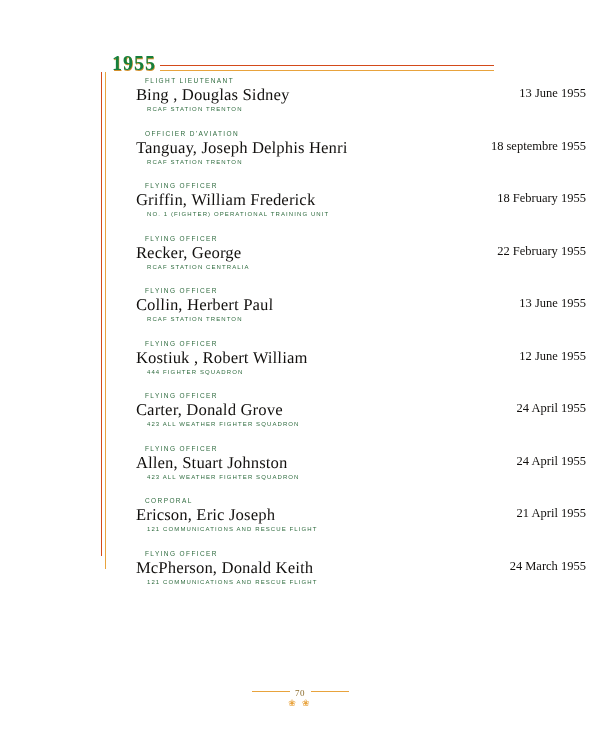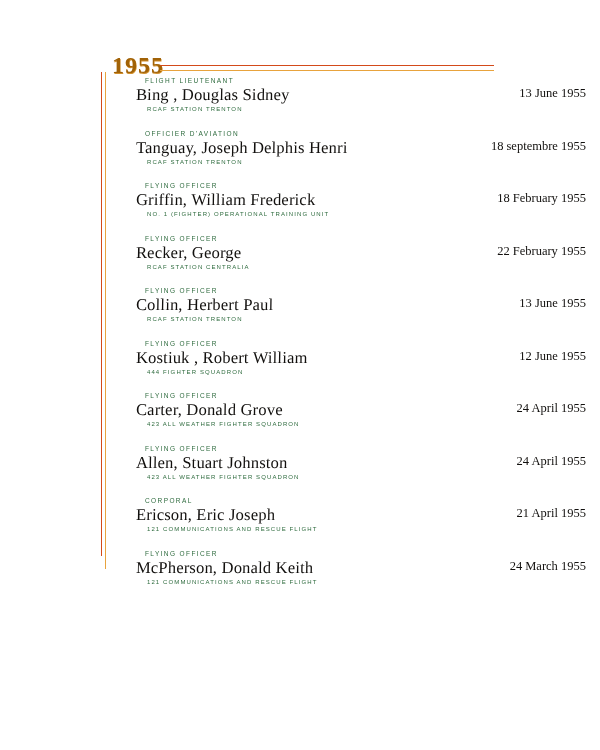--- a/index.html
+++ b/index.html
@@ -26,23 +26,23 @@
     left: 0;
     top: 26px;
     width: 600px;
     height: 36px;
   }
   .year {
     position: absolute;
     left: 112px;
     top: 26px;
     font-family: "Liberation Serif", serif;
-    font-size: 24px;
+    font-size: 20px;
     letter-spacing: 1px;
-    color: #a16207;
+    color: #15803d;
     font-weight: bold;
     text-shadow: 0.5px 0.5px 0 #d18f2c;
   }
   .rule {
     position: absolute;
     height: 1px;
   }
   .rule-1 {
     left: 160px;
     top: 39px;
@@ -247,14 +247,20 @@
 
     <div class="entry">
       <div class="rank">Flying Officer</div>
       <div class="name">McPherson, Donald Keith</div>
       <div class="unit">121 Communications and Rescue Flight</div>
       <div class="date">24 March 1955</div>
     </div>
 
   </div>
 
+  <div class="footer">
+    <div class="folio-line left"></div>
+    <div class="folio-line right"></div>
+    <span class="folio">70</span>
+    <div class="folio-orn">❀ ❀</div>
+  </div>
 
 </div>
 
 </body></html>

